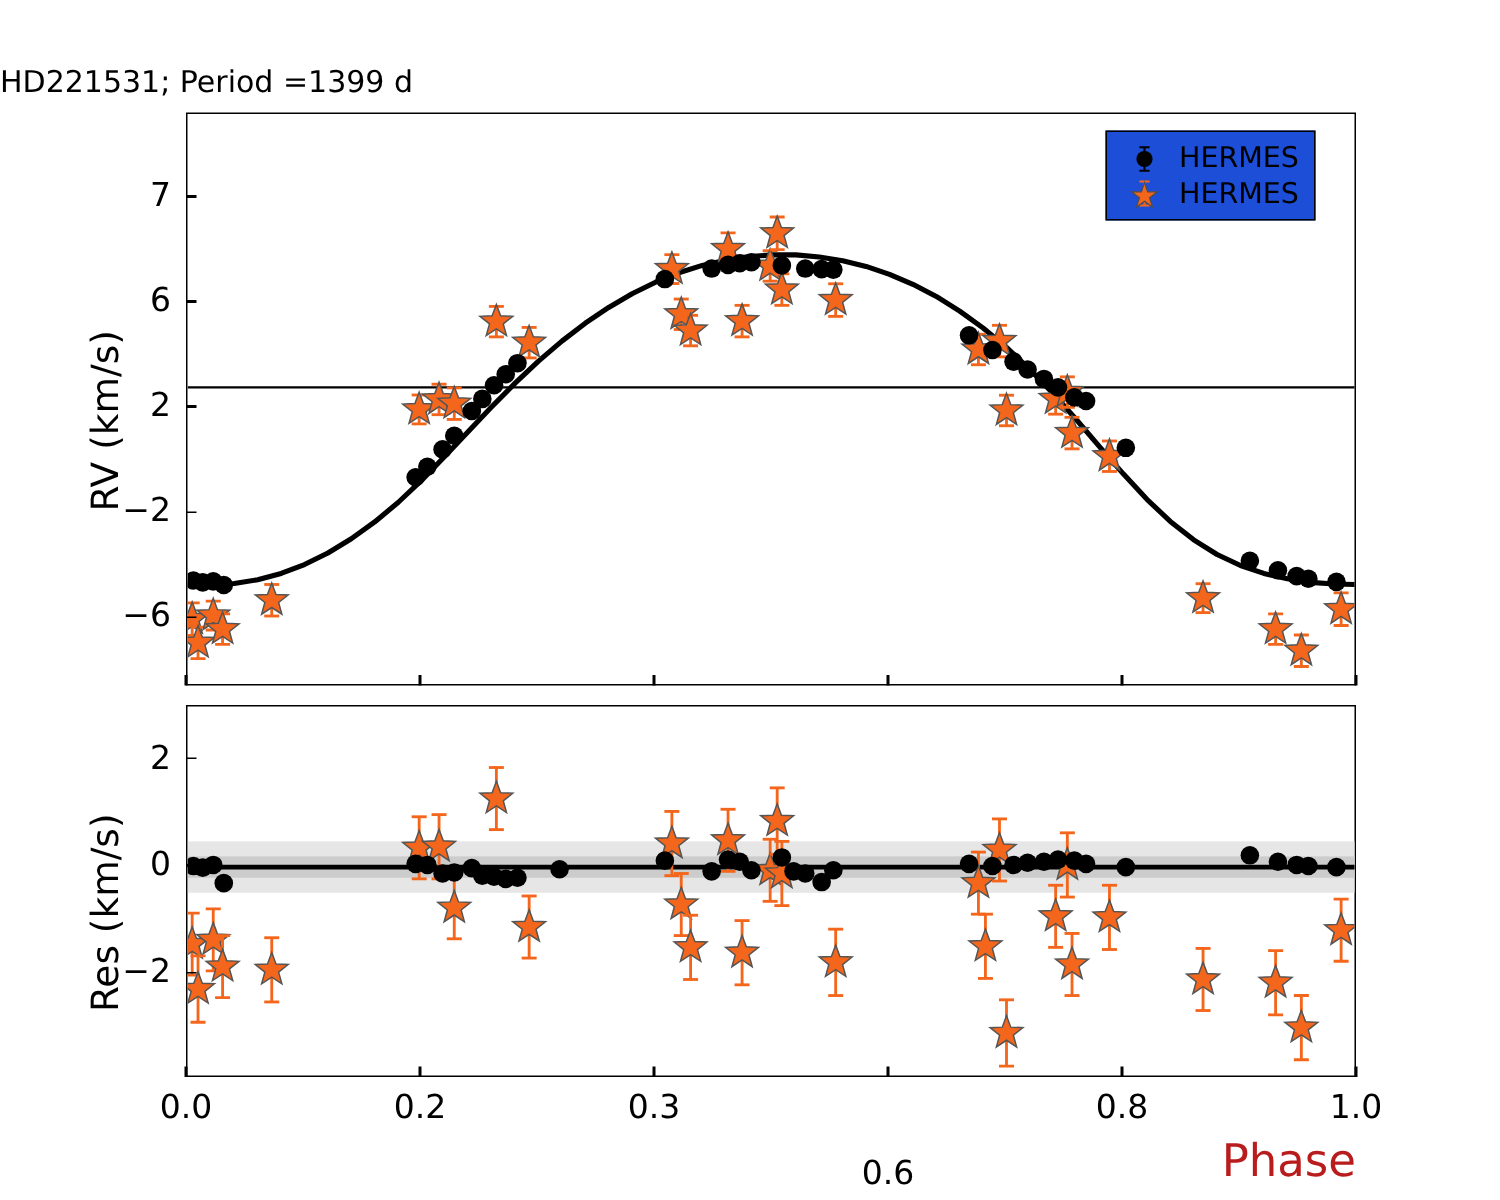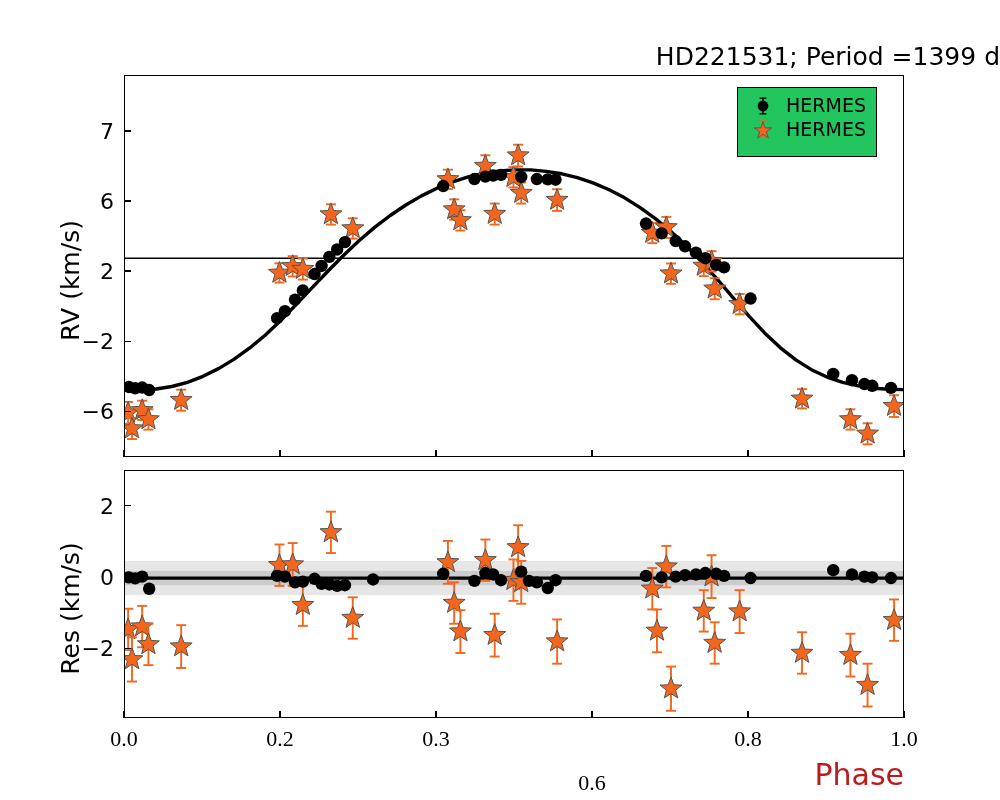--- a/index.html
+++ b/index.html
@@ -13,22 +13,22 @@
     height: 800px;
     background: #ffffff;
     font-family: "DejaVu Sans", sans-serif;
     overflow: hidden;
   }
   .title {
     position: absolute;
     left: 0;
     top: 42px;
     width: 1000px;
-    text-align: right;
-    font-size: 25px;
+    text-align: left;
+    font-size: 20px;
     color: #000000;
     letter-spacing: 0px;
   }
   
   .panel {
     position: absolute;
     box-sizing: border-box;
     border: 1.6px solid #000000;
     background: transparent;
     overflow: hidden;
@@ -39,21 +39,21 @@
   .plotsvg { position: absolute; left: 0; top: 0; }
 
   
   .tick-label {
     position: absolute;
     font-size: 22px;
     color: #000000;
     white-space: nowrap;
   }
   .ytick-label { text-align: right; transform: translateY(-50%); }
-  .xtick-label { text-align: right; transform: translateX(-50%); font-family: Liberation Serif, serif; }
+  .xtick-label { text-align: right; transform: translateX(-50%); }
 
   .tickmark {
     position: absolute;
     background: #000000;
   }
   .ytickmark { width: 7px; height: 1.6px; }
   .xtickmark { width: 1.6px; height: 7px; }
 
   
   .ylabel {
@@ -81,22 +81,22 @@
     color: #b91c1c;
   }
 
   
   #legend {
     position: absolute;
     left: 737px;
     top: 87px;
     box-sizing: border-box;
     border: 1.2px solid #000000;
-    background: #22c55e;
-    padding: 5px 10px 15px 8px;
+    background: #1d4ed8;
+    padding: 5px 10px 5px 8px;
     text-align: center;
   }
   .legend-row {
     display: flex;
     align-items: center;
     height: 24px;
   }
   .legend-marker {
     width: 34px;
     display: flex;

